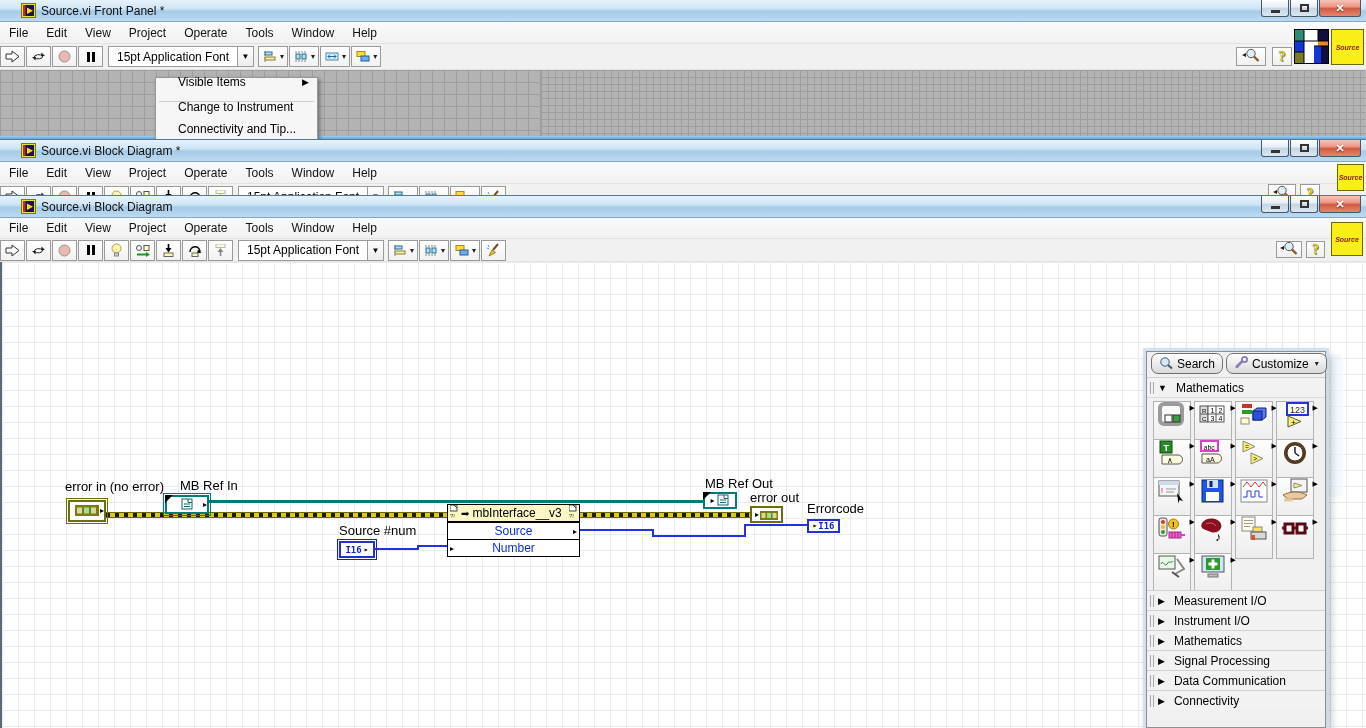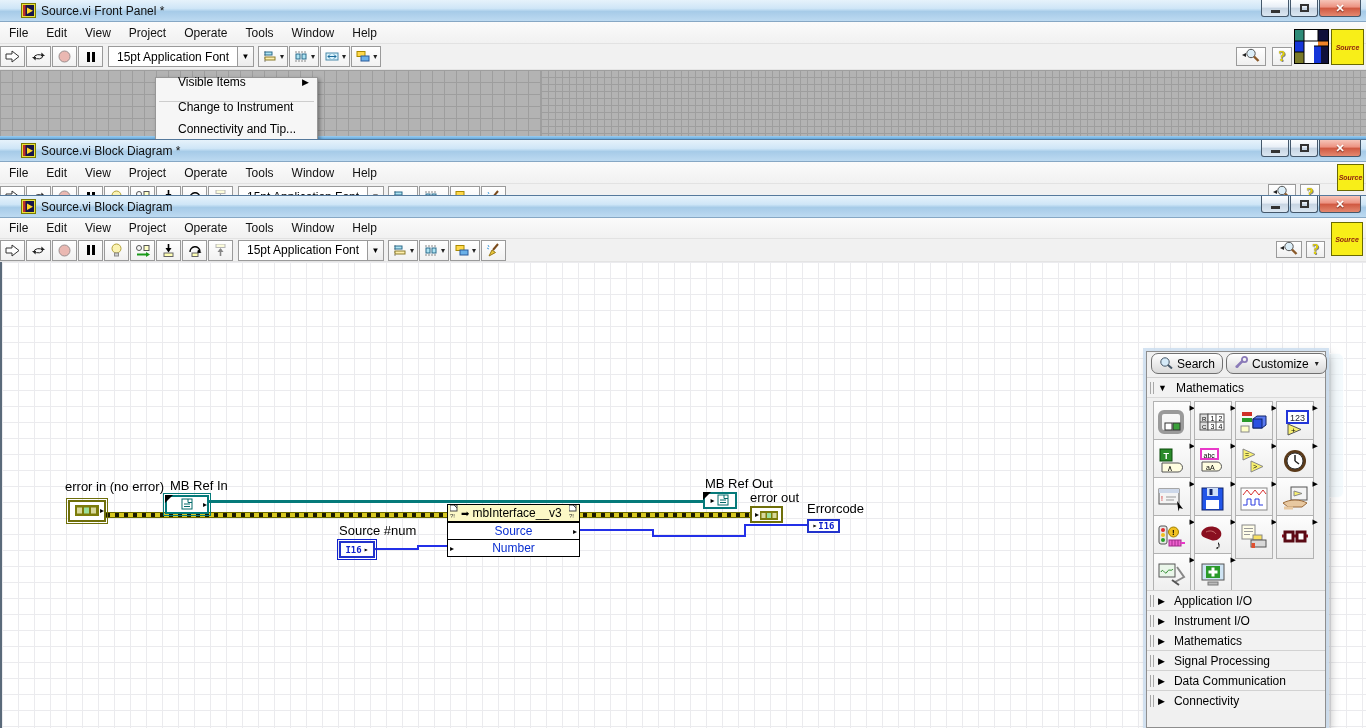--- a/index.html
+++ b/index.html
@@ -53,21 +53,21 @@
 .pal-title{position:relative;height:23px;display:flex;align-items:center;padding-left:9px;background:linear-gradient(#f2f6fa,#e3eaf1)}
 .ghost-blob{position:absolute;right:30px;top:4px;width:42px;height:13px;background:rgba(140,195,235,.45);border-radius:3px;filter:blur(1px)}
 .pin{position:absolute;right:5px;top:4px;width:16px;height:14px;border:1px solid #7a93ab;border-radius:2px;background:#f4f8fb;display:flex;align-items:center;justify-content:center}
 .pal-tools{display:flex;gap:3px;padding:1px 4px 3px 4px}
 .pbtn{height:21px;display:flex;align-items:center;gap:4px;padding:0 7px;border:1px solid #707070;border-radius:7px;background:linear-gradient(#ffffff,#d9d9d9);font-size:12px}
 .pal-cat{position:relative;height:20px;display:flex;align-items:center;gap:9px;padding-left:11px;border-top:1px solid #d2d2d2;background:#f2f2f2}
 .pal-cat .tri{font-size:9px}
 .grip{position:absolute;left:3px;top:4px;width:4px;height:12px;border-left:1px solid #a8a8a8;border-right:1px solid #a8a8a8}
 .pal-grid{position:relative;height:193px;padding:3px 0 0 6px;display:flex;flex-wrap:wrap;align-content:flex-start;border-top:1px solid #dadada}
 .cell{position:relative;width:41px;height:38px}
-.icon-btn{width:38px;height:44px;border:1px solid #b2b2b2;background:linear-gradient(#fdfdfd,#ececec);display:flex;align-items:center;justify-content:center}
+.icon-btn{width:38px;height:44px;border:1px solid #b2b2b2;background:linear-gradient(#fdfdfd,#ececec);display:flex;justify-content:center}
 .sub{position:absolute;right:-1px;top:3px;font-size:7px;color:#000}
 .ghost{position:absolute;left:1318px;top:157px;width:26px;height:145px;background:rgba(235,245,252,.55);border:1px solid rgba(255,255,255,.85);border-radius:0 6px 6px 0;z-index:4}
 svg text{font-family:"Liberation Sans",sans-serif}
 .cliptb{position:relative}
 </style>
 </head>
 <body>
 
 <div id="stage">
 
@@ -497,21 +497,21 @@
       <div class="wire w-blue" style="left:578px;top:267px;width:72px;height:2px"></div>
       <div class="wire w-blue" style="left:650px;top:267px;width:2px;height:8px"></div>
       <div class="wire w-blue" style="left:650px;top:273px;width:92px;height:2px"></div>
       <div class="wire w-blue" style="left:742px;top:262px;width:2px;height:13px"></div>
       <div class="wire w-blue" style="left:742px;top:262px;width:63px;height:2px"></div>
       <div class="wire w-blue" style="left:373px;top:286px;width:44px;height:2px"></div>
       <div class="wire w-blue" style="left:415px;top:283px;width:2px;height:5px"></div>
       <div class="wire w-blue" style="left:415px;top:283px;width:30px;height:2px"></div>
 
       <div class="lbl" style="left:63px;top:217px">error in (no error)</div>
-      <div class="lbl" style="left:168px;top:216px">MB Ref In</div>
+      <div class="lbl" style="left:178px;top:216px">MB Ref In</div>
       <div class="lbl" style="left:337px;top:261px">Source #num</div>
       <div class="lbl" style="left:703px;top:214px">MB Ref Out</div>
       <div class="lbl" style="left:748px;top:228px">error out</div>
       <div class="lbl" style="left:805px;top:239px">Errorcode</div>
 
       <div class="term t-err ctrl" style="left:66px;top:238px;width:38px;height:22px;color:#6f6f0a">
         <span class="js-ic"><svg width="24" height="11">
               <rect width="24" height="11" fill="#7c7c0a"></rect>
               <rect x="2" y="2.5" width="5" height="6" fill="#d8d89a"></rect>
               <rect x="9" y="2.5" width="5" height="6" fill="#9adf9a"></rect>
@@ -810,21 +810,21 @@
                 <rect x="10" y="20" width="10" height="3" fill="#bbb" stroke="#777"></rect>
               </svg>
             </button>
             <span class="sub">▶</span>
           </span>
         </div>
       <div>
           <div class="pal-cat">
             <span class="grip"></span>
             <span class="tri">▶</span>
-            <span>Application I/O</span>
+            <span>Measurement I/O</span>
           </div>
           <div class="pal-cat">
             <span class="grip"></span>
             <span class="tri">▶</span>
             <span>Instrument I/O</span>
           </div>
           <div class="pal-cat">
             <span class="grip"></span>
             <span class="tri">▶</span>
             <span>Mathematics</span>

